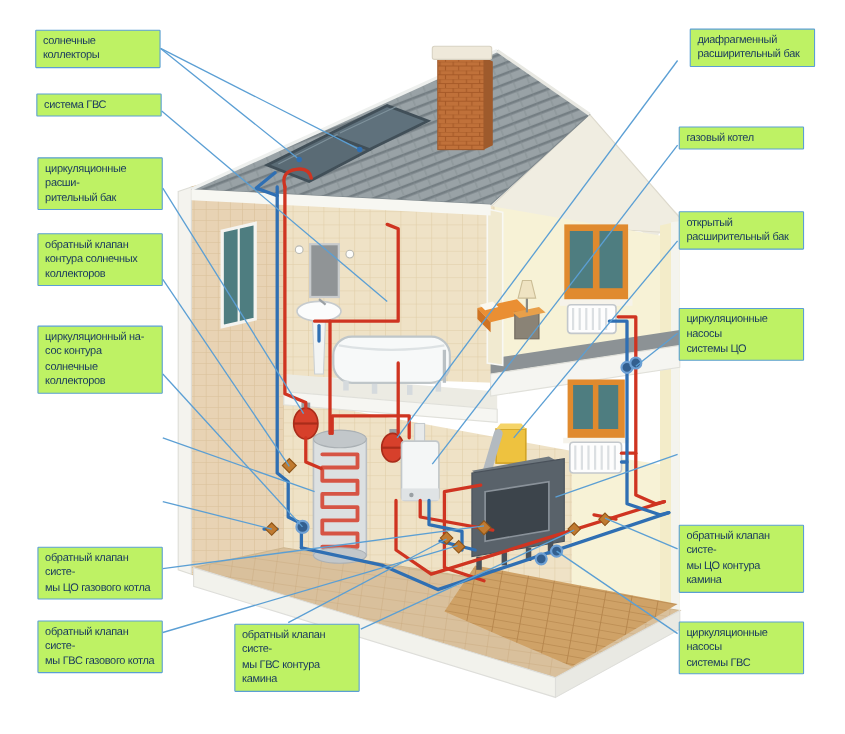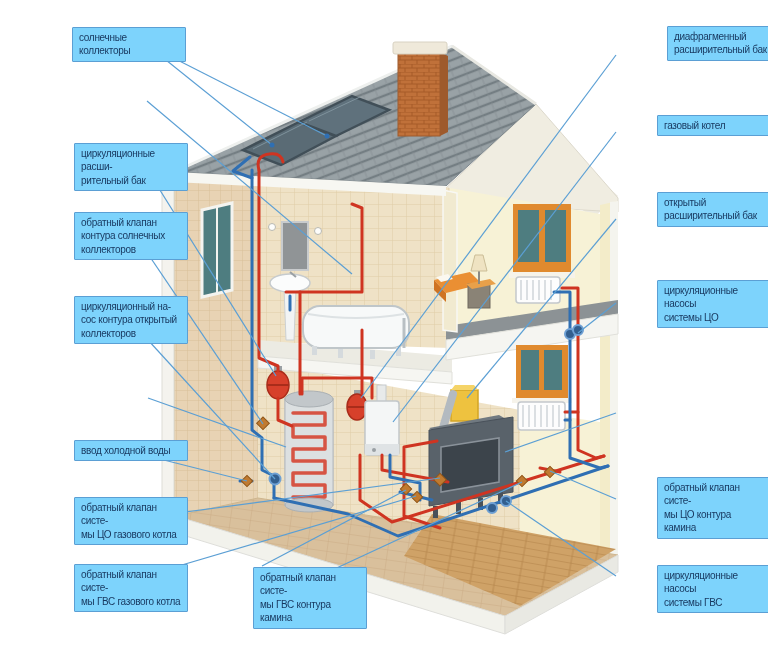--- a/index.html
+++ b/index.html
@@ -3,23 +3,23 @@
 <meta charset="utf-8">
 <style>
   html,body{margin:0;padding:0;background:#ffffff;}
   .stage{
     position:relative;width:768px;height:667px;background:#ffffff;overflow:hidden;
     font-family:"Liberation Sans",sans-serif;
   }
   .stage svg{position:absolute;left:0;top:0;}
   .lbl{
     position:absolute;box-sizing:border-box;width:114px;
-    background:#7dd3fc;border:1.4px solid #5b9fd4;border-radius:1px;
+    background:#bef264;border:1.4px solid #5b9fd4;border-radius:1px;
     color:#17375e;font-size:10px;line-height:1.34;letter-spacing:-0.3px;
-    padding:3px 6px;white-space:pre-line;z-index:3;margin-left:40px;
+    padding:3px 6px;white-space:pre-line;z-index:3;
   }
 </style>
 </head>
 <body>
 
 <div class="stage">
 
   <svg width="768" height="667" viewBox="0 0 768 667">
     <defs>
       <pattern id="roofStripes" width="13" height="9" patternUnits="userSpaceOnUse" patternTransform="rotate(-21)">
@@ -282,29 +282,29 @@
       <line x1="616" y1="499" x2="550" y2="471"></line>
       <line x1="616" y1="576" x2="506" y2="501"></line>
     </g>
     <g fill="#2f6fb3">
       <circle cx="272" cy="145" r="2.5"></circle>
       <circle cx="327" cy="136" r="2.5"></circle>
     </g>
   </svg>
 
   <div class="lbl" style="left:32px;top:27px">солнечные коллекторы</div>
+  <div class="lbl" style="left:33px;top:85px">система ГВС</div>
   <div class="lbl" style="left:34px;top:143px">циркуляционные расши-
 рительный бак</div>
   <div class="lbl" style="left:34px;top:212px">обратный клапан
 контура солнечных
 коллекторов</div>
   <div class="lbl" style="left:34px;top:296px">циркуляционный на-
-сос контура открытый
+сос контура солнечные
 коллекторов</div>
-  <div class="lbl" style="left:34px;top:440px">ввод холодной воды</div>
   <div class="lbl" style="left:34px;top:497px">обратный клапан систе-
 мы ЦО газового котла</div>
   <div class="lbl" style="left:34px;top:564px">обратный клапан систе-
 мы ГВС газового котла</div>
   <div class="lbl" style="left:213px;top:567px">обратный клапан систе-
 мы ГВС контура камина</div>
   <div class="lbl" style="left:627px;top:26px">диафрагменный
 расширительный бак</div>
   <div class="lbl" style="left:617px;top:115px">газовый котел</div>
   <div class="lbl" style="left:617px;top:192px">открытый

